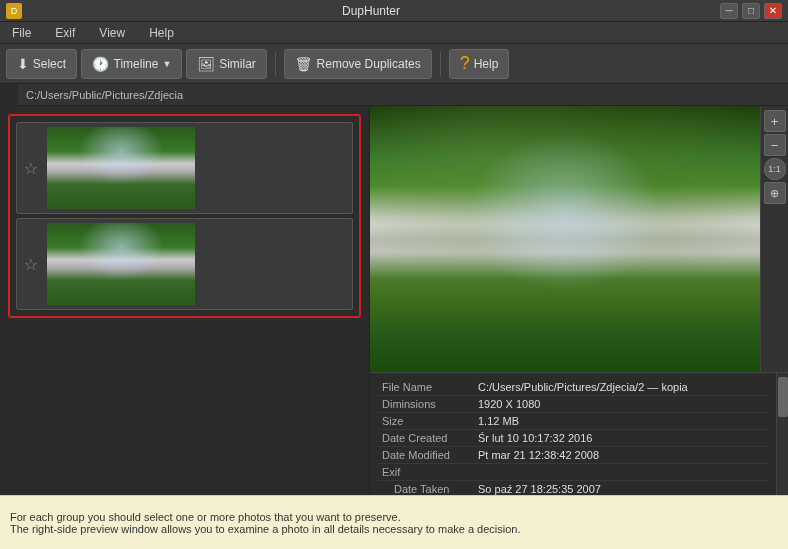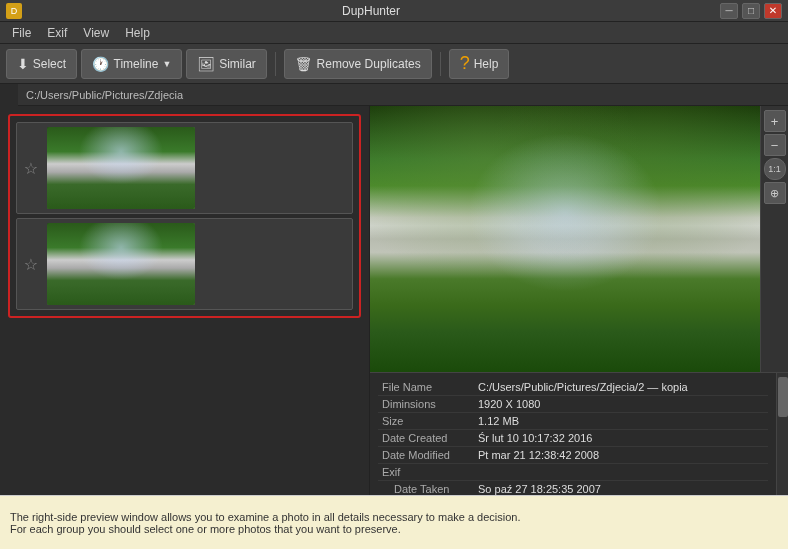--- a/index.html
+++ b/index.html
@@ -52,20 +52,21 @@
     .title-btn.close { background: #c0392b; color: #fff; }
 
     
     #menubar {
       background: #3a3a3a;
       height: 22px;
       display: flex;
       align-items: center;
       padding: 0 4px;
       border-bottom: 1px solid #222;
+      gap: 8px;
     }
     .menu-item {
       padding: 2px 8px;
       color: #ccc;
       cursor: pointer;
       font-size: 12px;
       border-radius: 2px;
     }
 
     
@@ -426,15 +427,15 @@
         </div>
       <div id="info-scrollbar">
         <div id="info-scrollbar-thumb"></div>
       </div>
     </div>
 
   </div>
 </div>
 
 <div id="statusbar">
+  <div>For each group you should select one or more photos that you want to preserve.</div>
   <div>The right-side preview window allows you to examine a photo in all details necessary to make a decision.</div>
-  <div>For each group you should select one or more photos that you want to preserve.</div>
 </div>
 
 </body></html>

